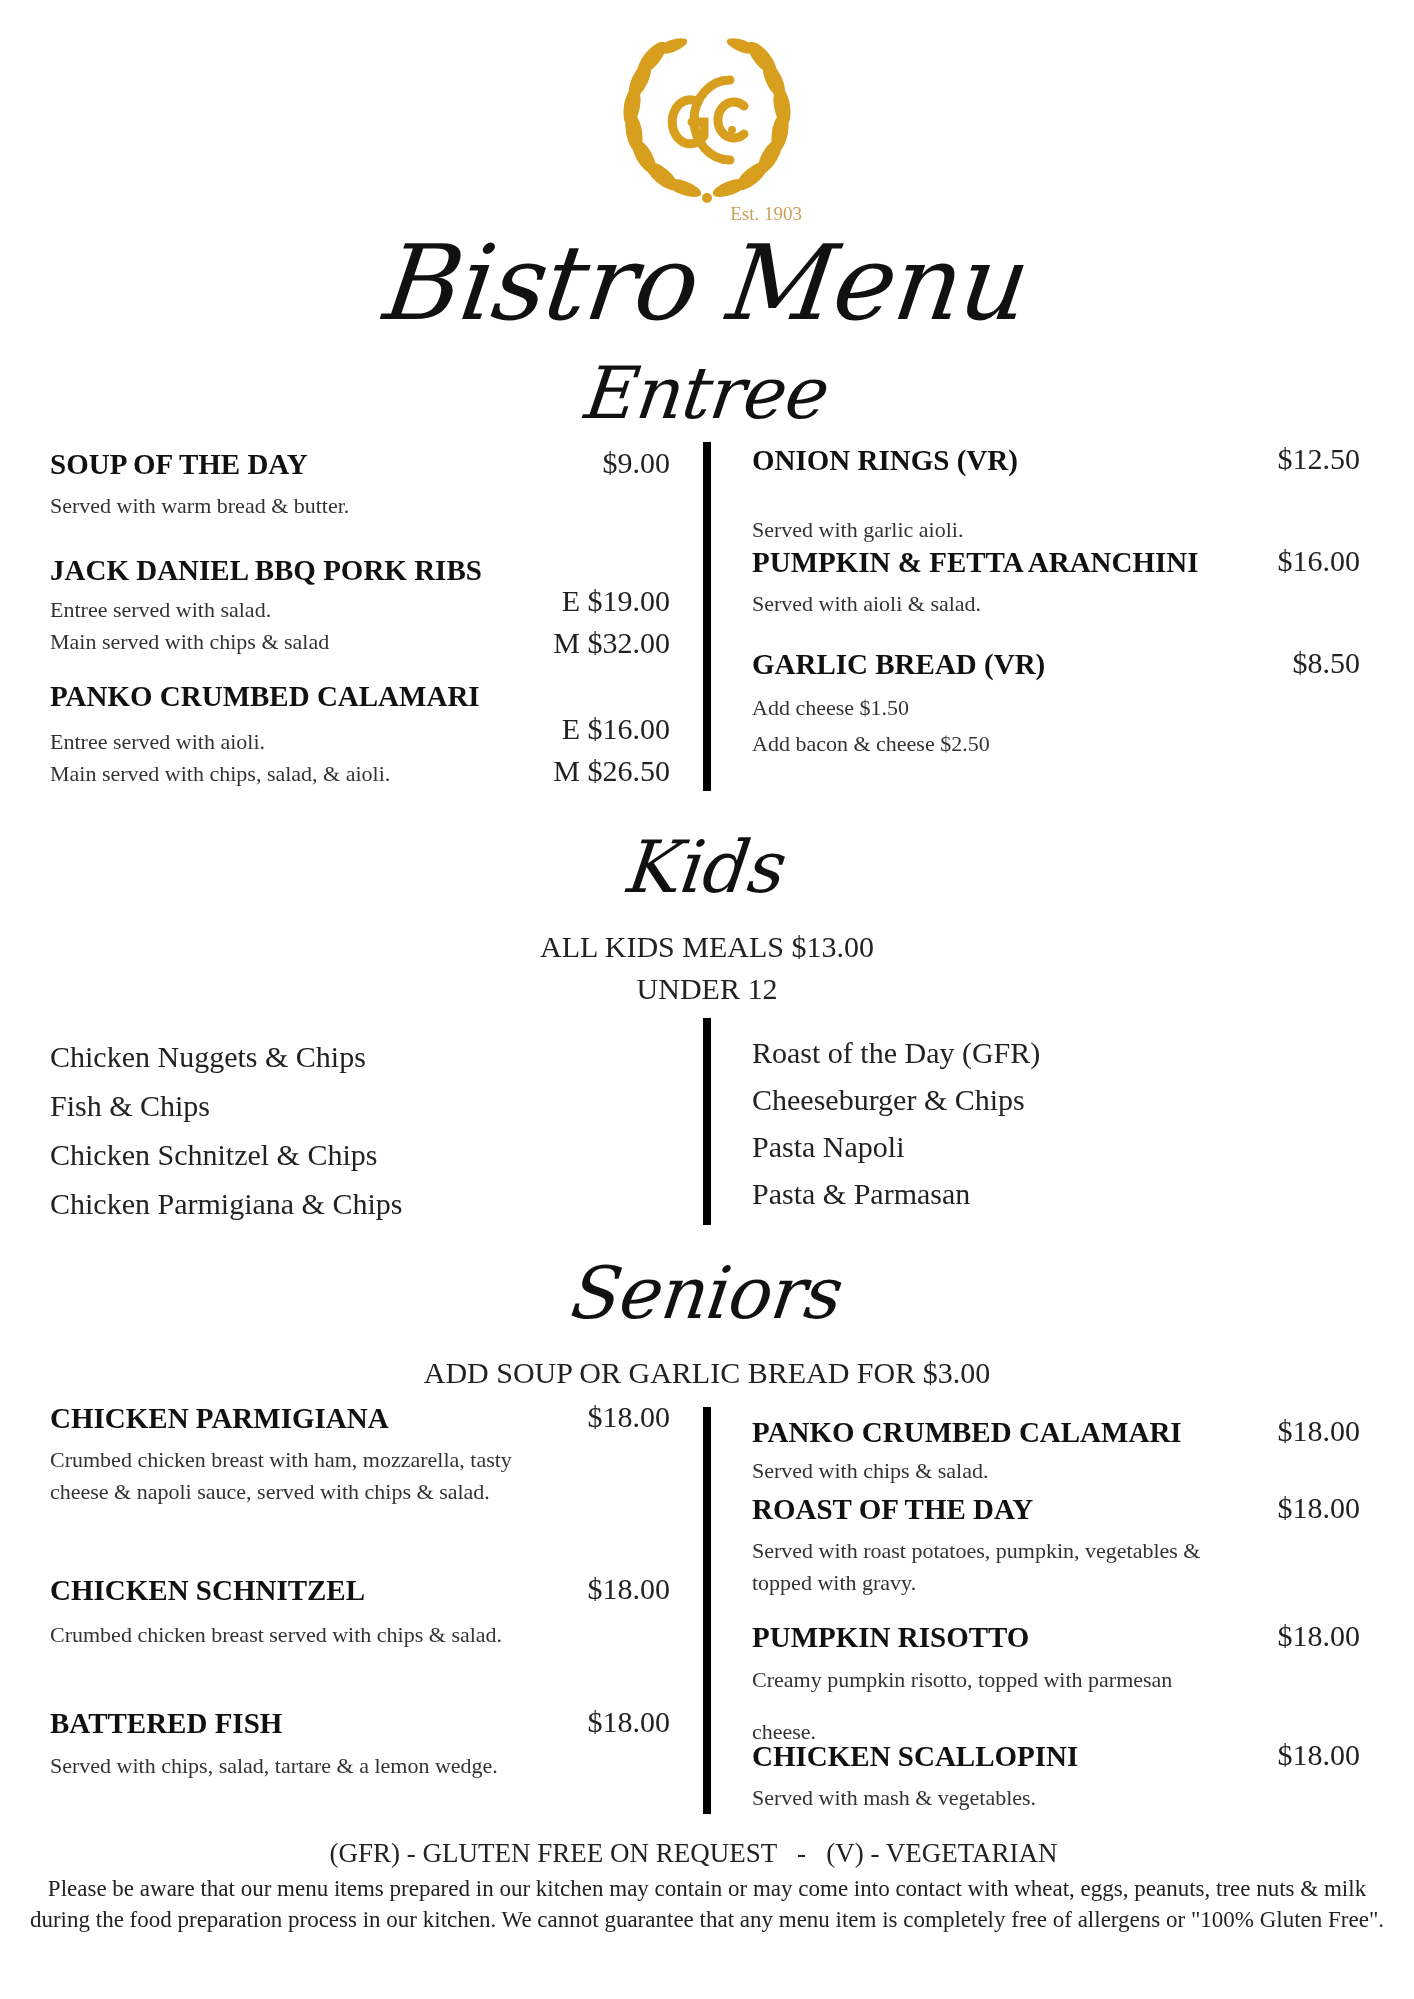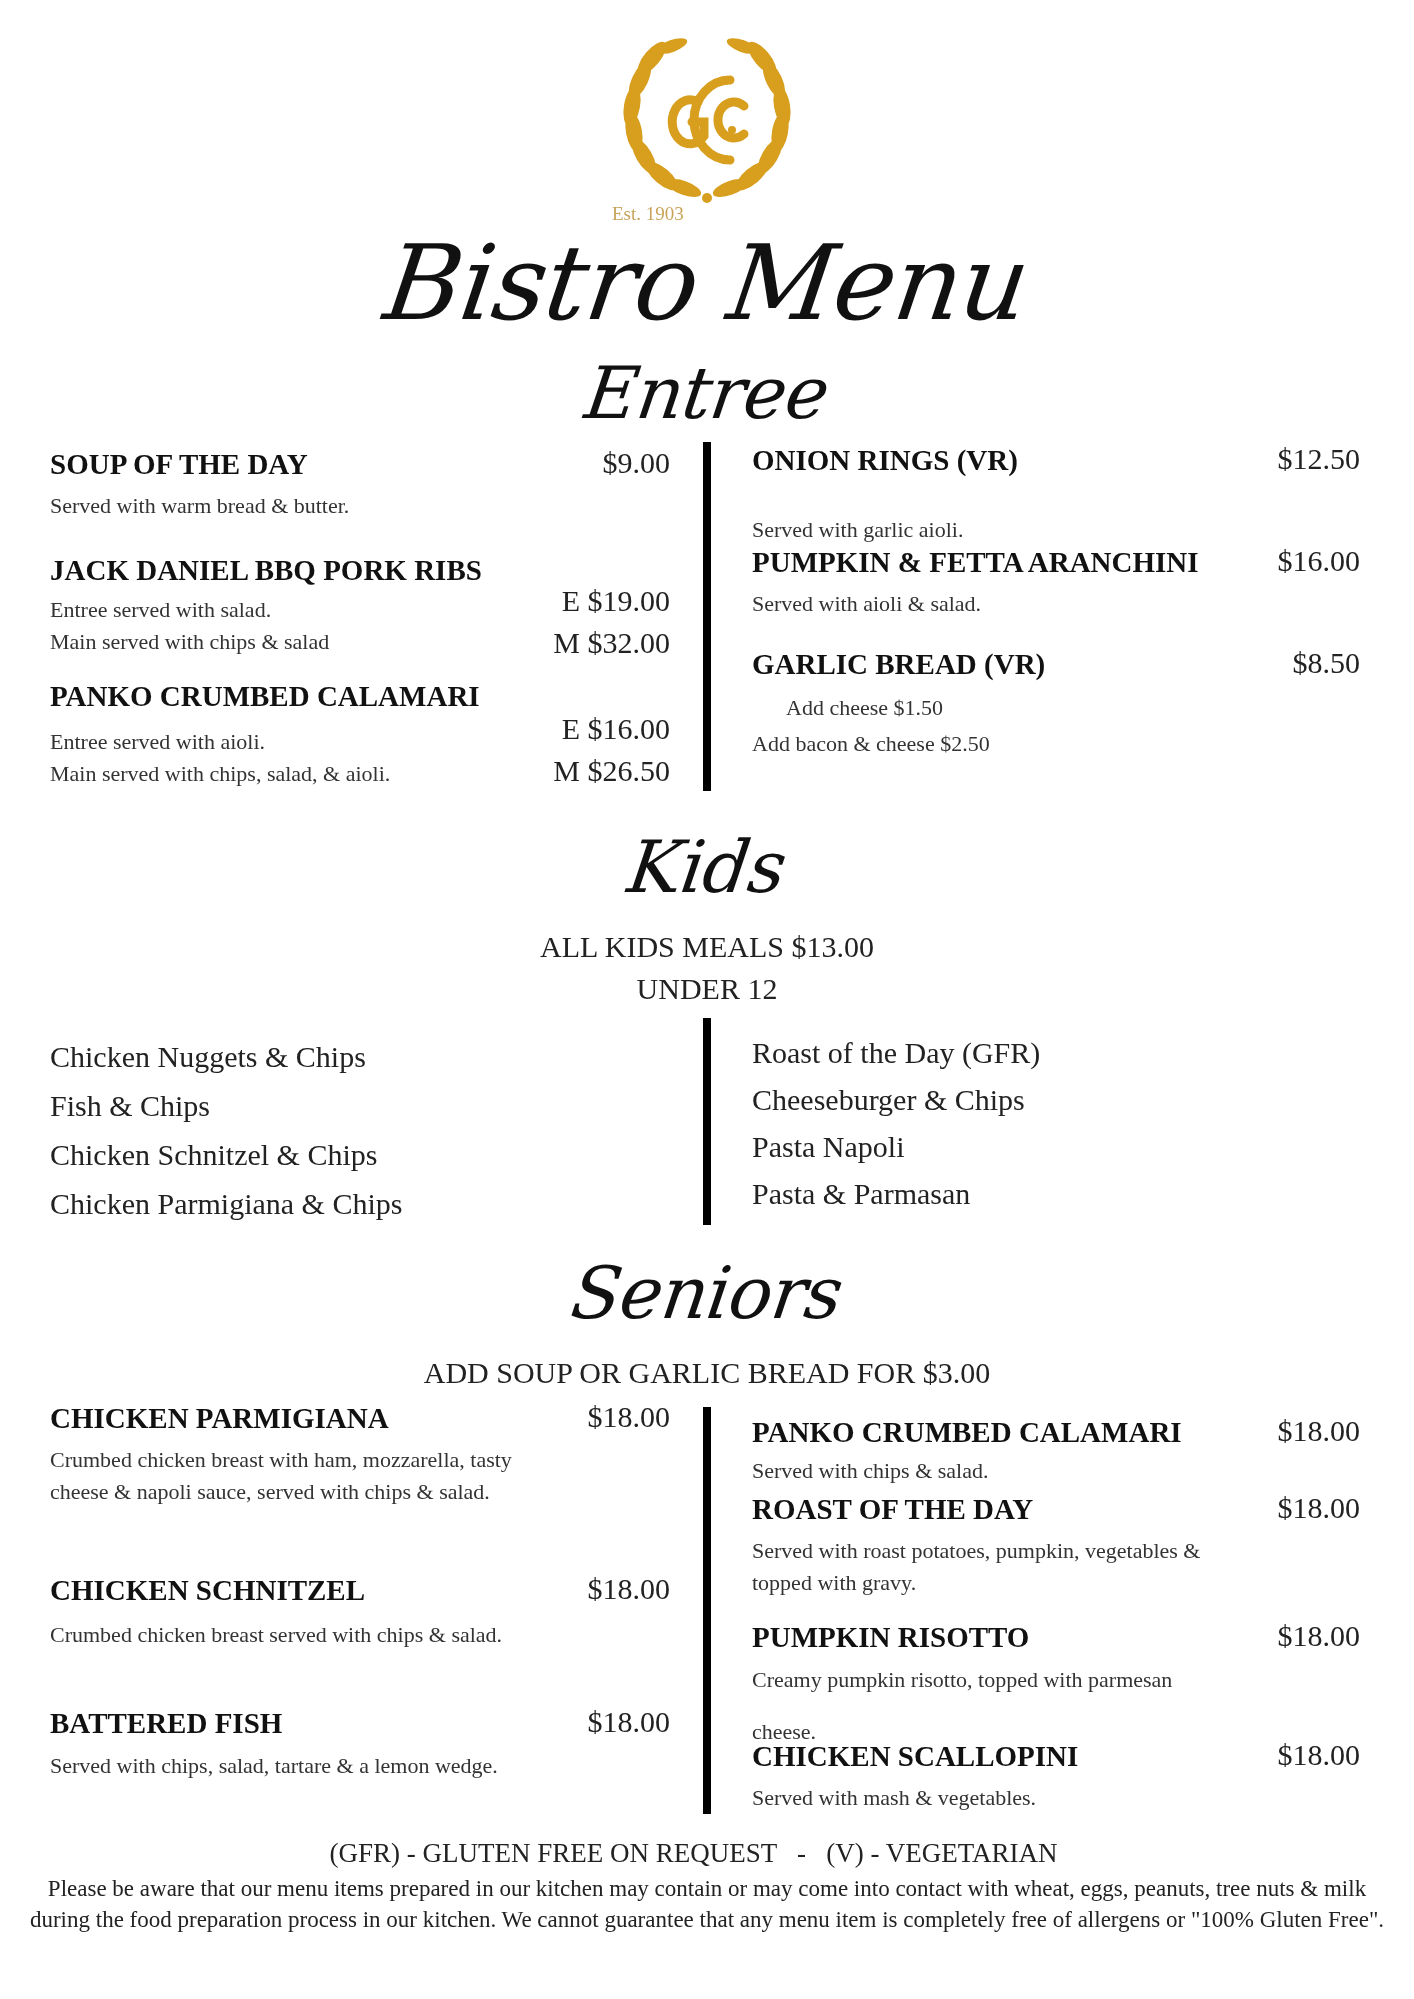--- a/index.html
+++ b/index.html
@@ -1,20 +1,20 @@
 <!DOCTYPE html>
 <html><head>
 <meta charset="utf-8">
 <style>
   html, body { margin: 0; padding: 0; background: #ffffff; }
   body { width: 1414px; height: 1999px; position: relative; overflow: hidden;
          font-family: "Liberation Serif", "DejaVu Serif", serif; color: #1a1a1a; }
   .abs { position: absolute; }
   .logo { left: 612px; top: 18px; width: 190px; height: 210px; }
-  .est { left: 612px; top: 203px; width: 190px; text-align: left; font-size: 19px; color: #c9a35a; }
+  .est { left: 612px; top: 203px; width: 190px; text-align: right; font-size: 19px; color: #c9a35a; }
   .script { font-family: "DejaVu Serif", "Liberation Serif", serif; font-style: italic; color: #111;
             text-align: center; left: 0; width: 1414px; letter-spacing: -1px; }
   .title { top: 218px; font-size: 104px; line-height: 130px; transform: skewX(-8deg); }
   .h-entree { top: 348px; font-size: 72px; line-height: 90px; transform: skewX(-8deg); }
   .h-kids { top: 822px; font-size: 72px; line-height: 90px; transform: skewX(-8deg); }
   .h-seniors { top: 1248px; font-size: 72px; line-height: 90px; transform: skewX(-8deg); }
   .center-line { left: 0; width: 1414px; text-align: center; font-size: 30px; color: #222; }
   .divider { background: #000; width: 8px; }
   .item-name { font-weight: bold; font-size: 29px; color: #111; white-space: nowrap; }
   .item-price { font-size: 30px; color: #222; text-align: right; white-space: nowrap; }
@@ -87,21 +87,21 @@
 <div class="abs item-name" style="left:752px; top:444px;text-align:center;">ONION RINGS (VR)</div>
 <div class="abs item-price" style="right:54px; top:442px;">$12.50</div>
 <div class="abs item-desc" style="left:752px; top:486px;margin-top:28px;">Served with garlic aioli.</div>
 
 <div class="abs item-name" style="left:752px; top:546px;">PUMPKIN &amp; FETTA ARANCHINI</div>
 <div class="abs item-price" style="right:54px; top:544px;">$16.00</div>
 <div class="abs item-desc" style="left:752px; top:588px;">Served with aioli &amp; salad.</div>
 
 <div class="abs item-name" style="left:752px; top:648px;">GARLIC BREAD (VR)</div>
 <div class="abs item-price" style="right:54px; top:646px;">$8.50</div>
-<div class="abs item-desc" style="left:752px; top:692px;margin-left:34px;">Add cheese $1.50</div>
+<div class="abs item-desc" style="left:752px; top:692px;">Add cheese $1.50</div>
 <div class="abs item-desc" style="left:752px; top:728px;">Add bacon &amp; cheese $2.50</div>
 
 <div class="abs script h-kids">Kids</div>
 <div class="abs center-line" style="top:930px;">ALL KIDS MEALS $13.00</div>
 <div class="abs center-line" style="top:972px;">UNDER 12</div>
 <div class="abs divider" style="left:703px; top:1018px; height:207px;"></div>
 
 <div class="abs kids-item" style="left:50px; top:1040px;">Chicken Nuggets &amp; Chips</div>
 <div class="abs kids-item" style="left:50px; top:1089px;">Fish &amp; Chips</div>
 <div class="abs kids-item" style="left:50px; top:1138px;">Chicken Schnitzel &amp; Chips</div>

